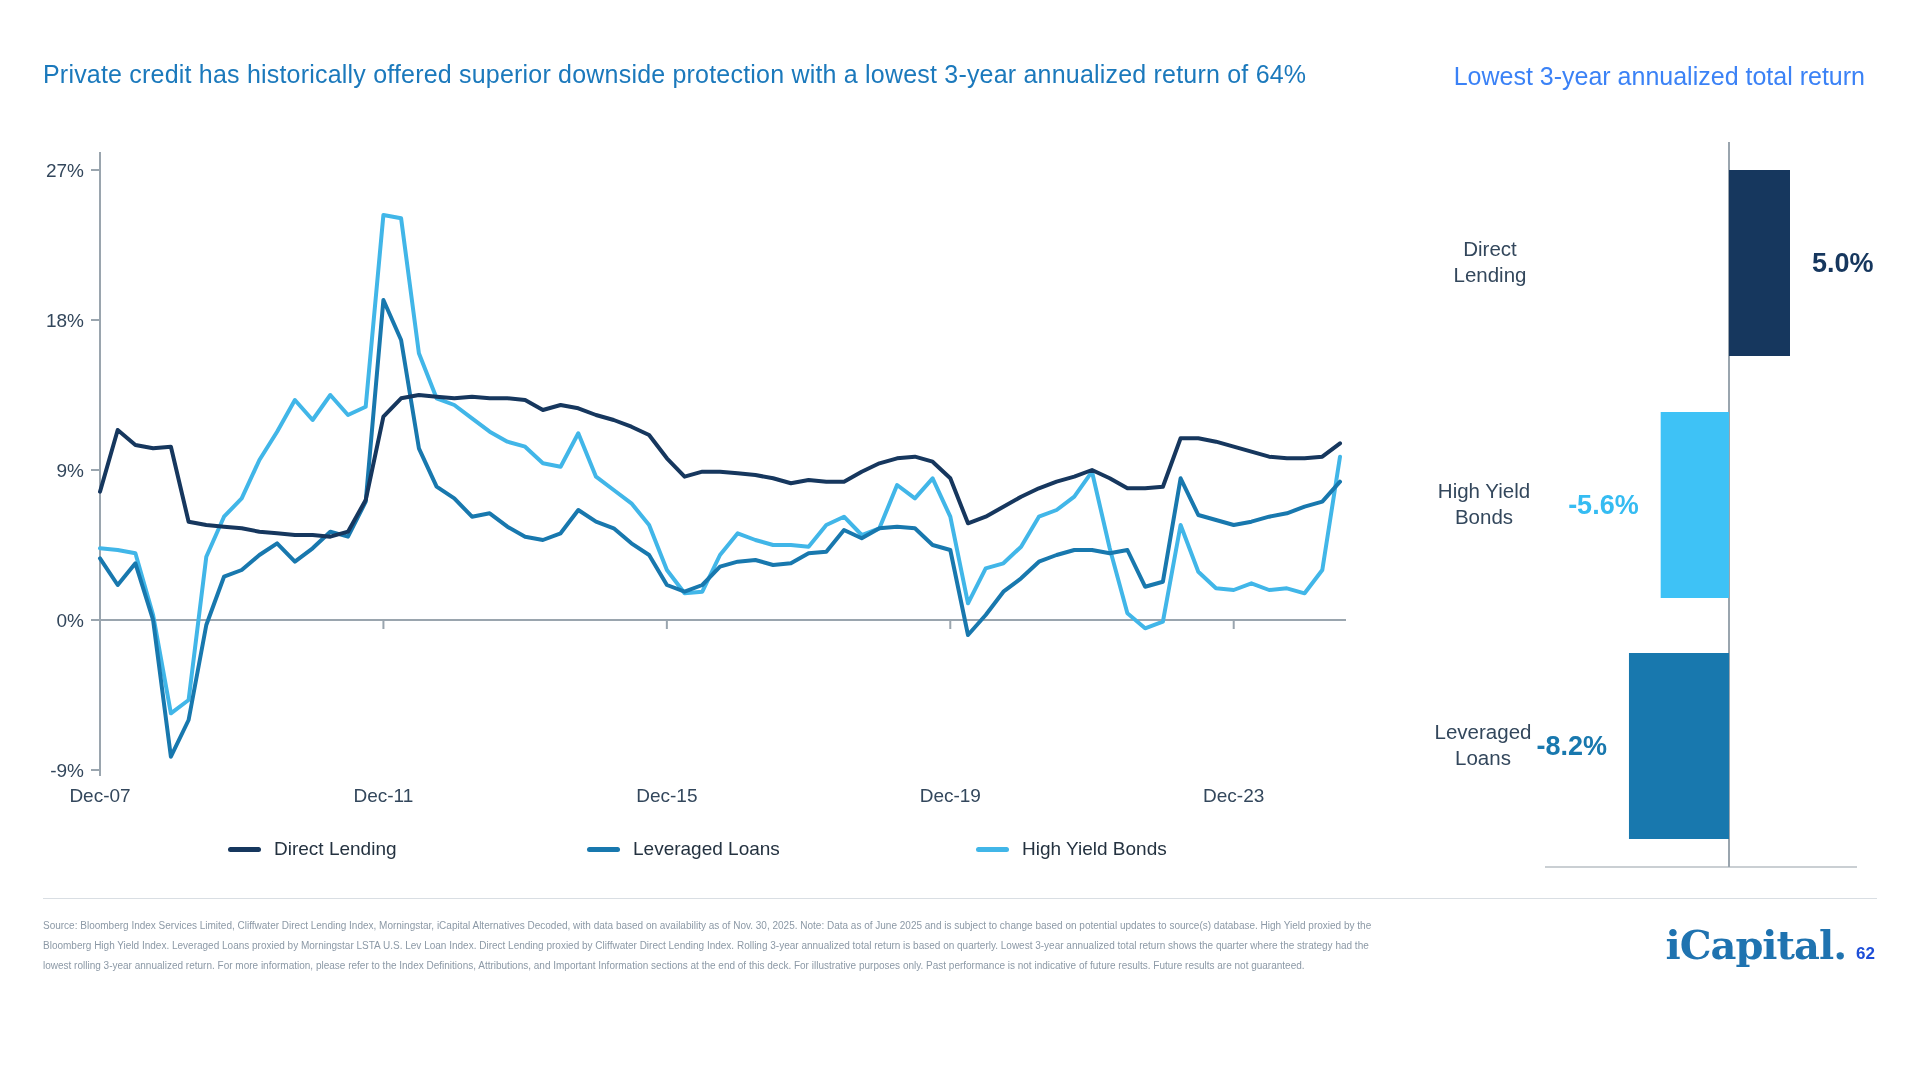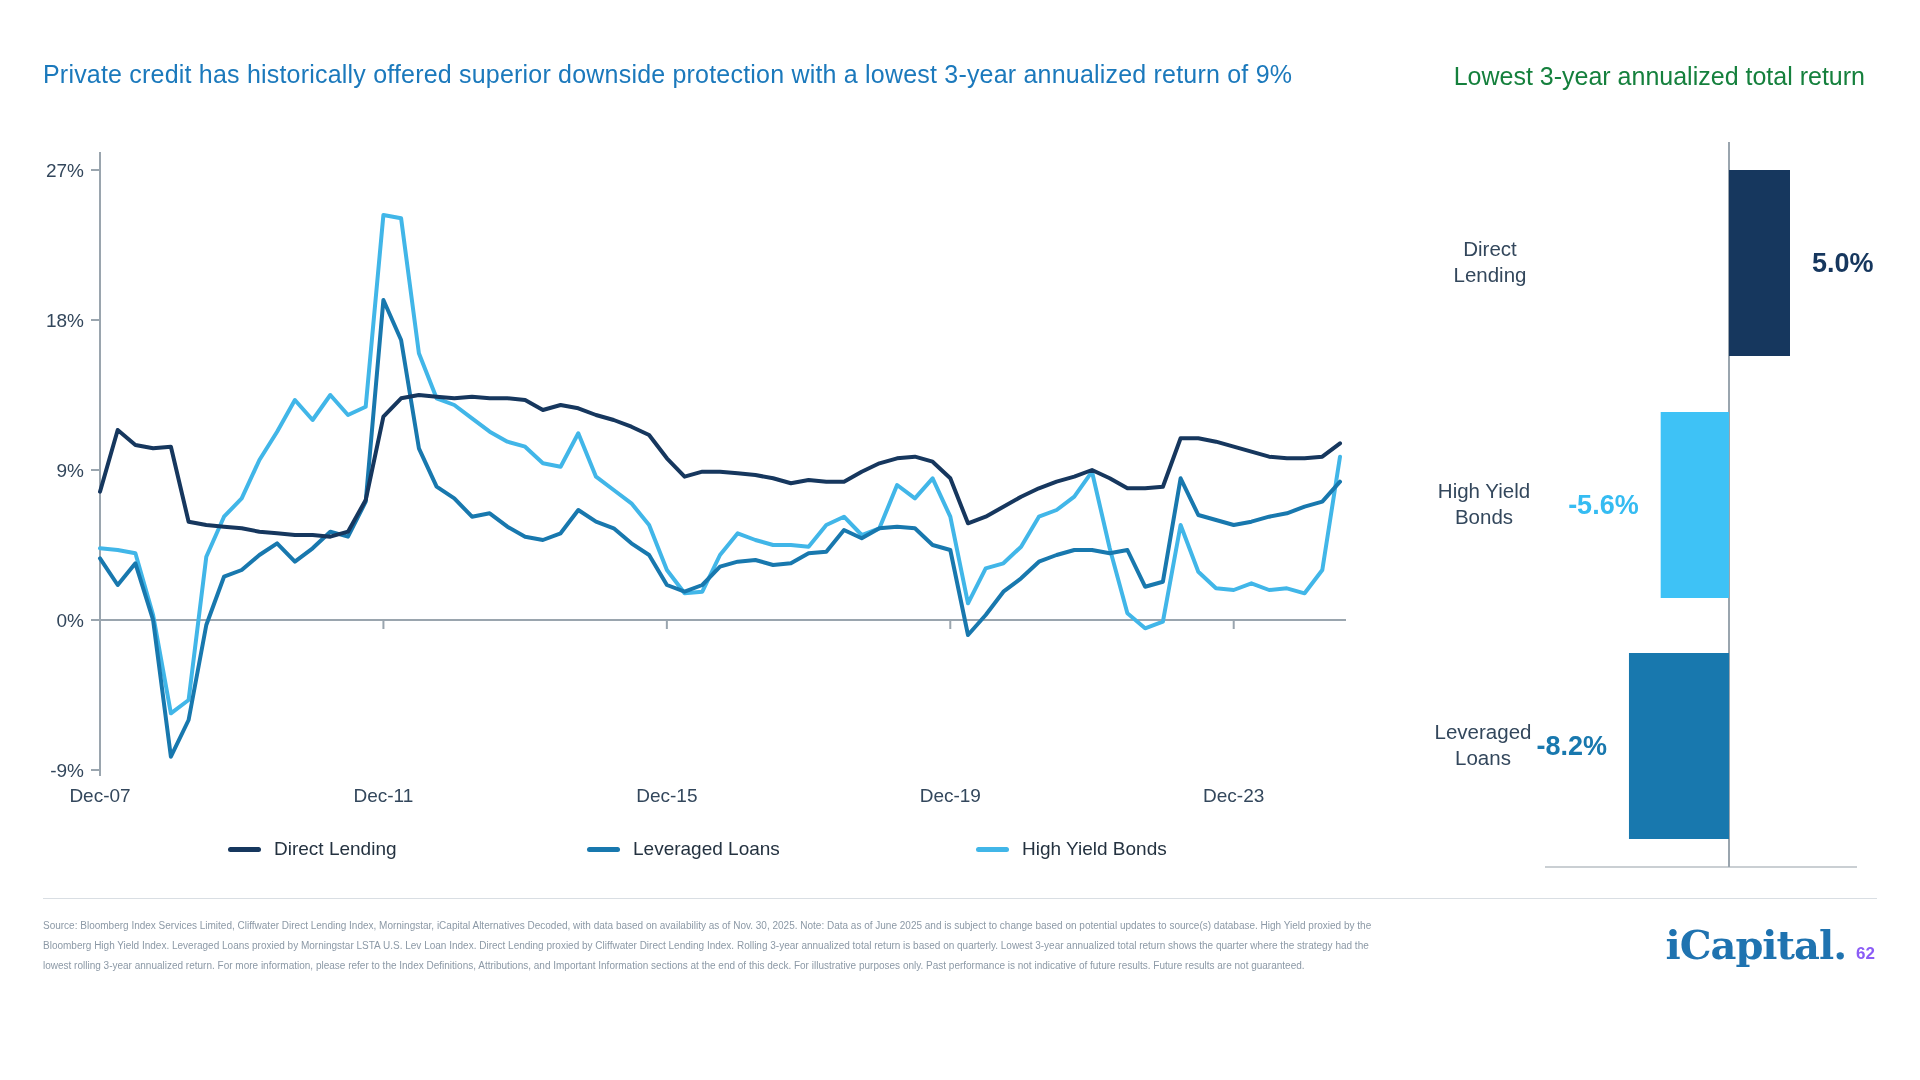--- a/index.html
+++ b/index.html
@@ -3,49 +3,49 @@
 <meta charset="utf-8">
 <style>
   * { margin:0; padding:0; box-sizing:border-box; }
   html,body { width:1920px; height:1080px; background:#ffffff; overflow:hidden;
               font-family:"Liberation Sans", sans-serif; }
   #stage { position:relative; width:1920px; height:1080px; background:#fff; }
 
   .main-title { position:absolute; left:43px; top:60px; width:1330px;
                 font-size:25px; color:#1B79BC; letter-spacing:.2px; }
   .right-title { position:absolute; right:55px; top:62px; width:500px; text-align:right;
-                 font-size:25px; color:#15803d; }
+                 font-size:25px; color:#3b82f6; }
   .subtitle { position:absolute; left:43px; top:108px; width:1200px;
               font-size:19px; color:#7D91A3; }
 
   #line-chart { position:absolute; left:0; top:140px; }
   #bar-chart  { position:absolute; left:1390px; top:115px; }
 
   #legend { position:absolute; left:0; top:838px; width:1360px; height:26px; }
   .legend-item { position:absolute; top:0; display:flex; align-items:center; gap:13px; }
   .legend-swatch { width:33px; height:5px; border-radius:3px; display:inline-block; }
   .legend-label { font-size:19px; color:#243240; }
 
   .divider { position:absolute; left:43px; right:43px; top:898px; height:0;
              border-top:1.5px solid #D9DEE3; }
   .footer-text { position:absolute; left:43px; top:916px; width:1335px;
                  font-size:10px; line-height:20px; color:#8C99A6; }
   .brand { position:absolute; right:45px; top:921px; display:flex; align-items:baseline;margin-left:16px; }
   .brand-logo { font-family:"DejaVu Serif", serif; font-weight:700; font-size:40px;
                 color:#1F73B0; letter-spacing:-1px; }
-  .brand-page { font-size:17px; font-weight:700; color:#8b5cf6; margin-left:10px; }
+  .brand-page { font-size:17px; font-weight:700; color:#1d4ed8; margin-left:10px; }
 
   svg text { font-family:"Liberation Sans", sans-serif; }
 </style>
 </head>
 <body>
 
 <div id="stage">
 
-  <div class="main-title">Private credit has historically offered superior downside protection with a lowest 3-year annualized return of 9%</div>
+  <div class="main-title">Private credit has historically offered superior downside protection with a lowest 3-year annualized return of 64%</div>
   <div class="right-title">Lowest 3-year annualized total return</div>
 
   <svg id="line-chart" width="1360" height="690" viewBox="0 0 1360 690">
       <line x1="100" y1="12" x2="100" y2="636" stroke="#9AA5AE" stroke-width="2"></line>
       <line x1="91" y1="29.999999999999943" x2="100" y2="29.999999999999943" stroke="#9AA5AE" stroke-width="2"></line>
       <text x="84" y="36.49999999999994" text-anchor="end" font-size="19" fill="#33475C">27%</text>
       <line x1="91" y1="180" x2="100" y2="180" stroke="#9AA5AE" stroke-width="2"></line>
       <text x="84" y="186.5" text-anchor="end" font-size="19" fill="#33475C">18%</text>
       <line x1="91" y1="330" x2="100" y2="330" stroke="#9AA5AE" stroke-width="2"></line>
       <text x="84" y="336.5" text-anchor="end" font-size="19" fill="#33475C">9%</text>

